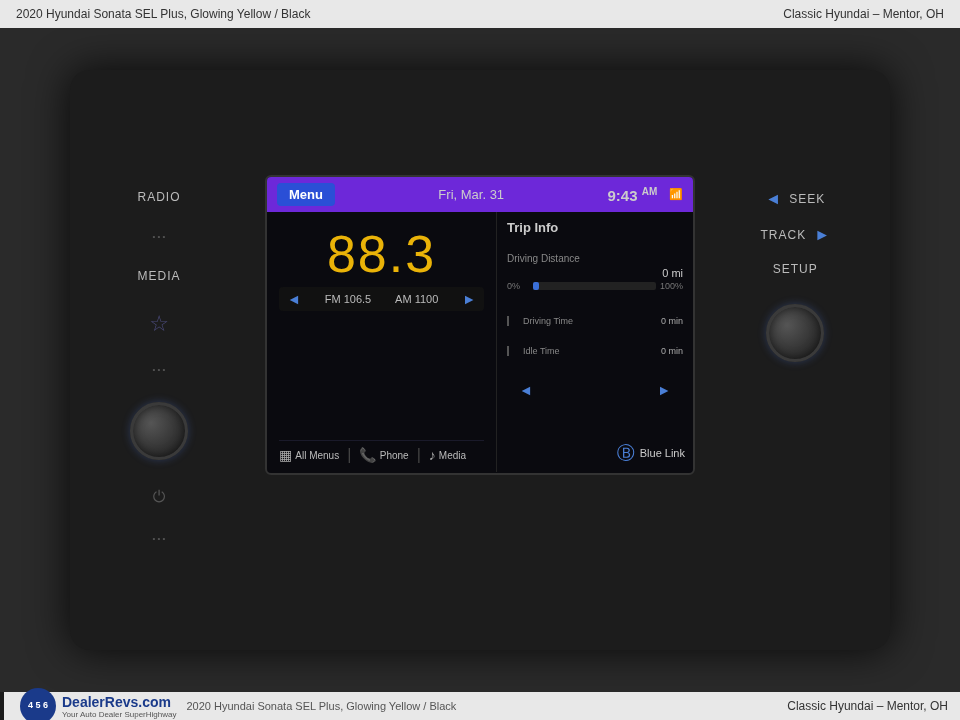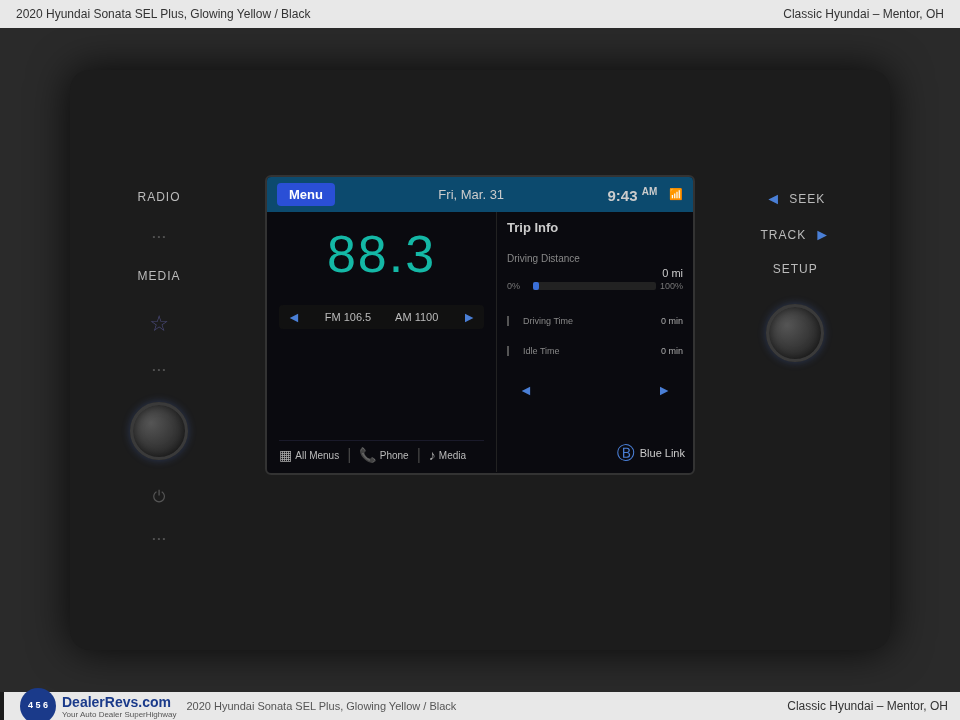--- a/index.html
+++ b/index.html
@@ -83,21 +83,21 @@
       top: 105px;
       overflow: hidden;
       border: 2px solid #333;
     }
 
     
     .screen-header {
       display: flex;
       align-items: center;
       padding: 6px 10px;
-      background: #0c4a6e;
+      background: #6d28d9;
       gap: 12px;
     }
 
     .menu-btn {
       background: #2a4fd6;
       color: white;
       border: none;
       padding: 4px 12px;
       border-radius: 4px;
       font-size: 13px;
@@ -138,25 +138,25 @@
       flex-direction: column;
     }
 
     .radio-band {
       color: #bbb;
       font-size: 13px;
       margin-bottom: 2px;
     }
 
     .radio-freq {
-      color: #14b8a6;
+      color: #eab308;
       font-size: 52px;
       font-weight: 300;
       text-align: center;
-      margin: 4px 0 21px;
+      margin: 4px 0 3px;
       letter-spacing: 2px;
     }
 
     .radio-nav {
       display: flex;
       align-items: center;
       justify-content: space-between;
       background: #111;
       border-radius: 4px;
       padding: 4px 8px;

